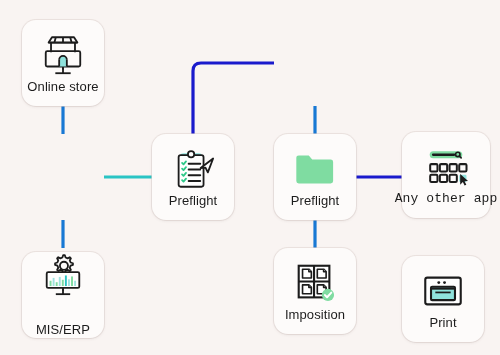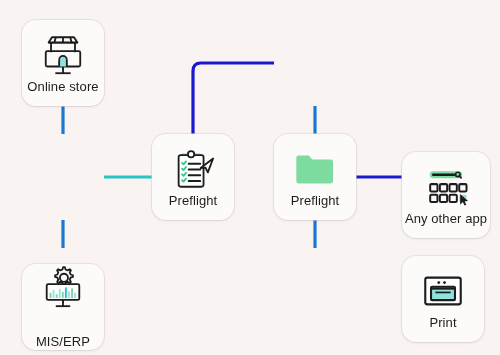--- a/index.html
+++ b/index.html
@@ -48,26 +48,26 @@
   .node-label {
     font-size: 13px;
     color: #1c1c1c;
     line-height: 1.15;
     letter-spacing: 0.1px;
     white-space: nowrap;
   }
   
   .n-online-store   { left: 22px;  top: 20px;  width: 82px;  height: 86px; }
   .n-in             { left: 22px;  top: 134px; width: 82px;  height: 86px; }
-  .n-mis            { left: 22px;  top: 264px; width: 82px;  height: 86px; gap: 23px; }
+  .n-mis            { left: 22px;  top: 252px; width: 82px;  height: 86px; gap: 23px; }
   .n-preflight      { left: 152px; top: 134px; width: 82px;  height: 86px; }
   .n-online-proof   { left: 274px; top: 20px;  width: 88px;  height: 86px; }
   .n-approved       { left: 274px; top: 134px; width: 82px;  height: 86px; }
   .n-imposition     { left: 274px; top: 248px; width: 82px;  height: 86px; }
-  .n-any-other-app  { left: 402px; top: 152px; width: 88px;  height: 86px; }
+  .n-any-other-app  { left: 402px; top: 132px; width: 88px;  height: 86px; font-family: Liberation Mono, monospace; }
   .n-print          { left: 402px; top: 256px; width: 82px;  height: 86px; }
 </style>
 </head>
 <body>
 
 <div id="diagram">
 
   <svg id="wires" viewBox="0 0 500 355">
     <defs>
       <linearGradient id="gradCyanBlue" x1="0" y1="0" x2="1" y2="0">
@@ -173,20 +173,41 @@
 
   <div class="node n-approved">
     <div class="node-icon">
       <svg width="46" height="46" viewBox="0 0 48 48">
         <path d="M4.5 12.5 a2.6 2.6 0 0 1 2.6-2.6 h10.4 l3.6 4.2 h19.2 a2.6 2.6 0 0 1 2.6 2.6 v19.9 a2.6 2.6 0 0 1 -2.6 2.6 h-33.2 a2.6 2.6 0 0 1 -2.6 -2.6 z" fill="#7fdca1"></path>
       </svg>
     </div>
     <div class="node-label">Preflight</div>
   </div>
 
+  <div class="node n-imposition">
+    <div class="node-icon">
+      <svg width="46" height="46" viewBox="0 0 48 48">
+        <rect x="7" y="6" width="32" height="33" fill="#ffffff" stroke="#1c1c1c" stroke-width="2.2"></rect>
+        <path d="M23 6 v33 M7 22.5 h32" stroke="#1c1c1c" stroke-width="2.2"></path>
+        <g fill="#ffffff" stroke="#1c1c1c" stroke-width="1.7" stroke-linejoin="round">
+          <path d="M11 9.6 h6.6 l2.6 2.6 v6.6 h-9.2 z"></path>
+          <path d="M17.6 9.6 v2.6 h2.6"></path>
+          <path d="M26.4 9.6 h6.6 l2.6 2.6 v6.6 h-9.2 z"></path>
+          <path d="M33 9.6 v2.6 h2.6"></path>
+          <path d="M11 26 h6.6 l2.6 2.6 v6.6 h-9.2 z"></path>
+          <path d="M17.6 26 v2.6 h2.6"></path>
+          <path d="M26.4 26 h6.6 l2.6 2.6 v6.6 h-9.2 z"></path>
+          <path d="M33 26 v2.6 h2.6"></path>
+        </g>
+        <circle cx="37.5" cy="36.5" r="6.4" fill="#7fdca1"></circle>
+        <path d="M34.4 36.6 l2.2 2.3 4.4-4.8" fill="none" stroke="#ffffff" stroke-width="2.1" stroke-linecap="round" stroke-linejoin="round"></path>
+      </svg>
+    </div>
+    <div class="node-label">Imposition</div>
+  </div>
 
   <div class="node n-any-other-app">
     <div class="node-icon">
       <svg width="46" height="46" viewBox="0 0 48 48">
         <rect x="7" y="7.5" width="34" height="7.4" rx="3.7" fill="#7fdca1"></rect>
         <path d="M10.5 11.2 h22" stroke="#1c1c1c" stroke-width="2.4" stroke-linecap="round"></path>
         <circle cx="36.3" cy="10.9" r="2.3" fill="none" stroke="#1c1c1c" stroke-width="1.7"></circle>
         <path d="M38 12.6 l1.8 1.8" stroke="#1c1c1c" stroke-width="1.7" stroke-linecap="round"></path>
         <g fill="none" stroke="#1c1c1c" stroke-width="2.1">
           <rect x="7.5" y="21" width="7.6" height="7.6" rx="1.3"></rect>

